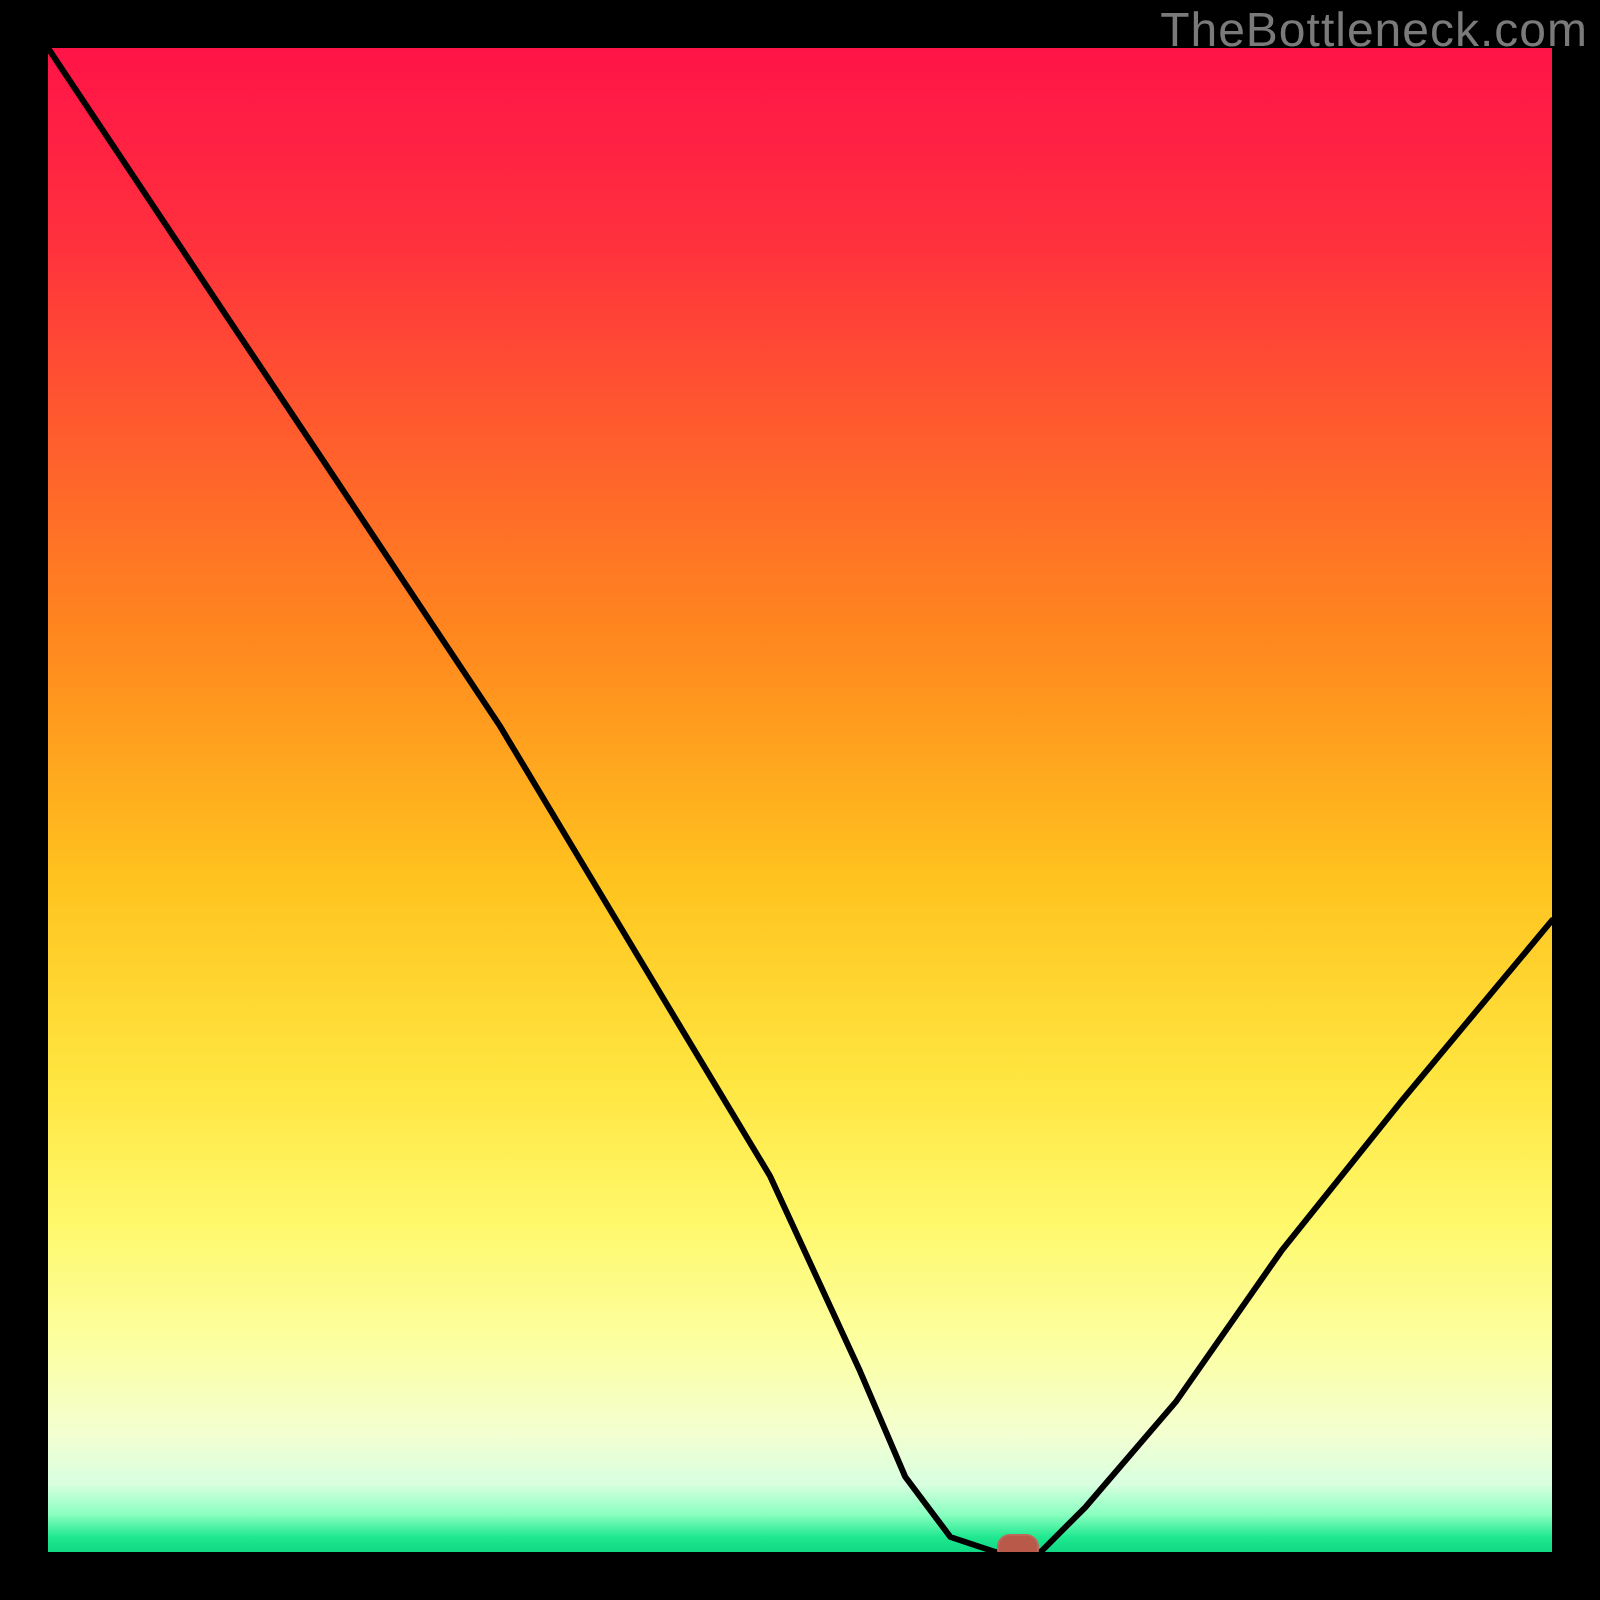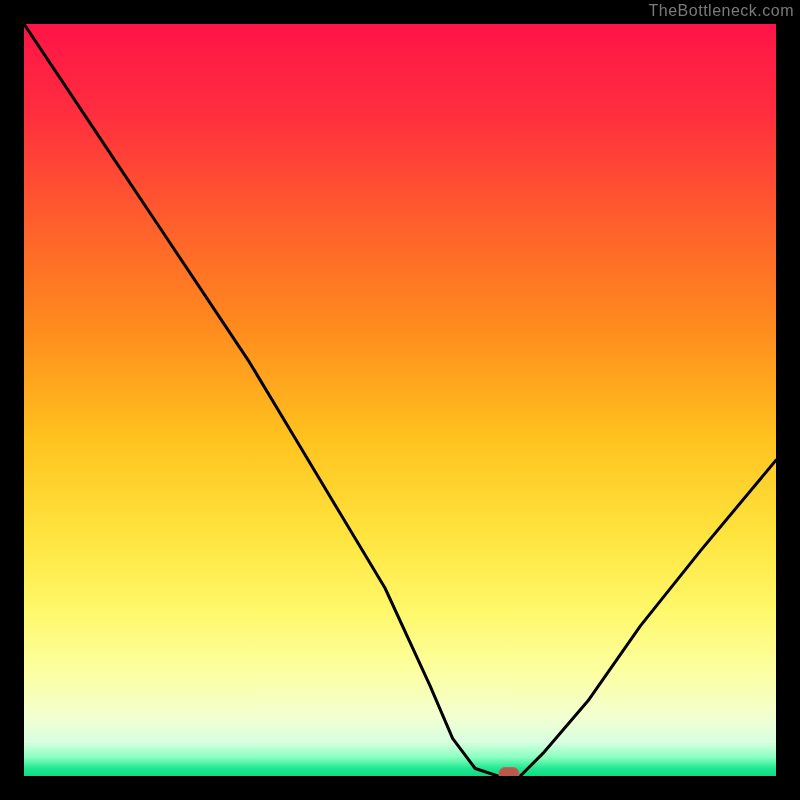--- a/index.html
+++ b/index.html
@@ -15,21 +15,21 @@
     position: relative;
     width: 800px;
     height: 800px;
     background: #000;
   }
   .watermark {
     position: absolute;
     top: 2px;
     right: 6px;
     color: #7a7a7a;
-    font-size: 16px;
+    font-size: 24px;
     font-weight: 500;
     letter-spacing: 0.5px;
     z-index: 20;
   }
   .plot-area {
     position: absolute;
     left: 24px;
     top: 24px;
     width: 752px;
     height: 752px;

